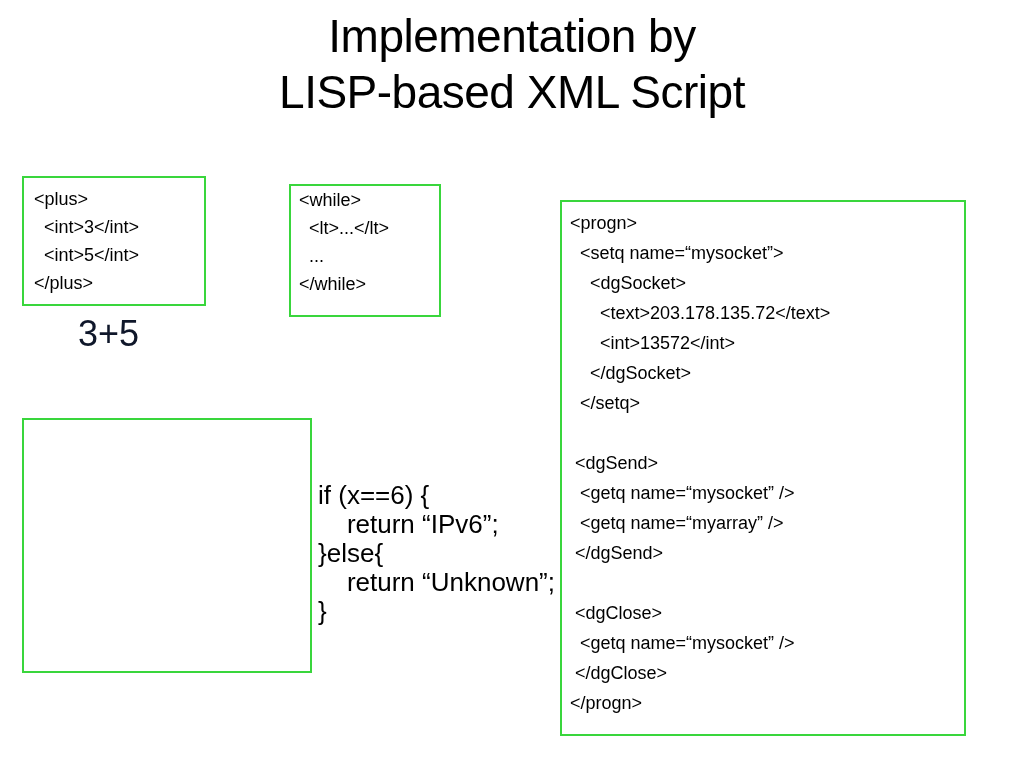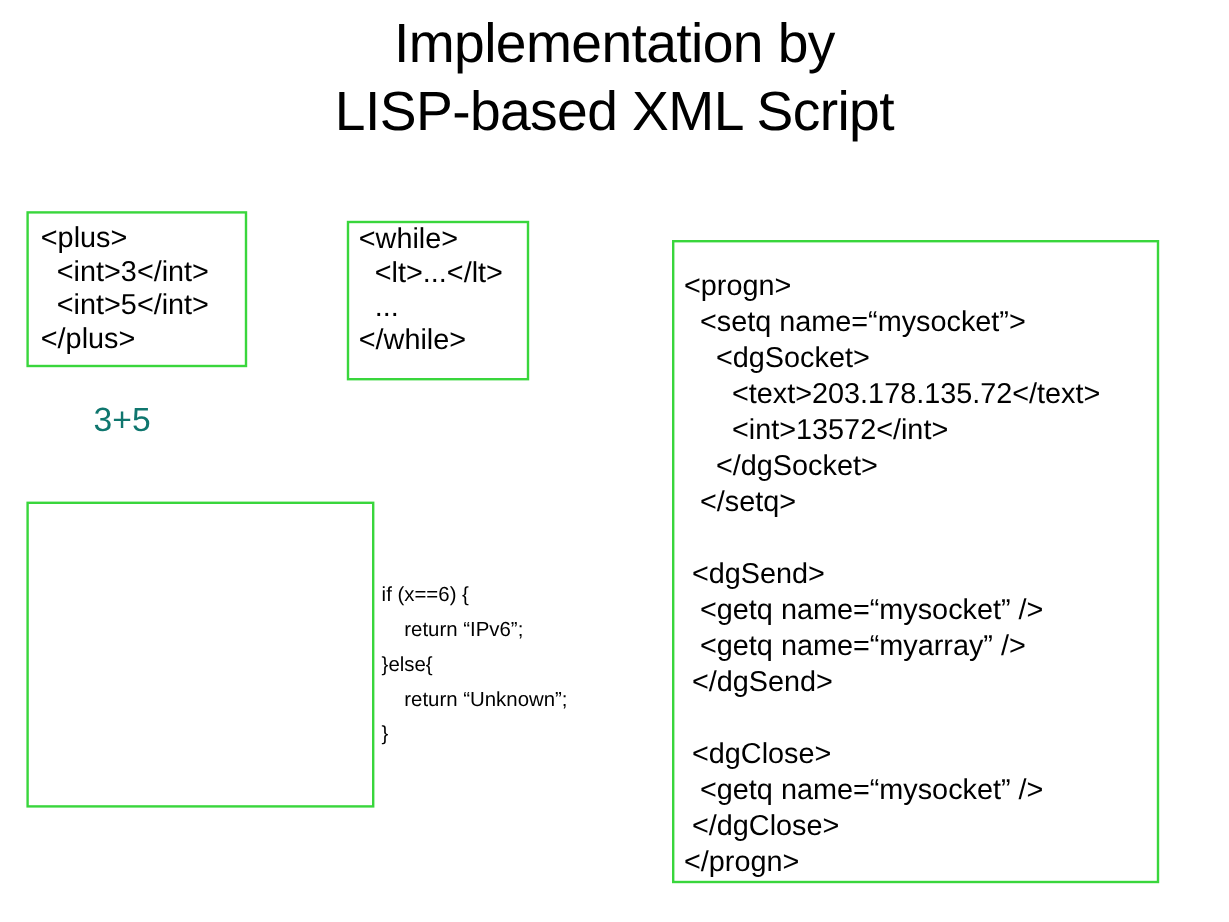--- a/index.html
+++ b/index.html
@@ -45,59 +45,59 @@
   .codebox {
     position: absolute;
     box-sizing: border-box;
     border: 2px solid #39d63c;
     background: #ffffff;
   }
   .codeblock {
     position: absolute;
     white-space: pre;
     font-family: "Liberation Sans", sans-serif;
-    font-size: 24px;
+    font-size: 18px;
     line-height: 28px;
     color: #000000;
   }
 
   
   #box-plus   { left: 22px;  top: 176px; width: 184px; height: 130px; }
   #code-plus  { left: 34px;  top: 185px; }
 
   
   #box-while  { left: 289px; top: 184px; width: 152px; height: 133px; }
   #code-while { left: 299px; top: 186px; }
 
   
   .result {
     position: absolute;
     left: 78px;
-    top: 333px;
-    font-size: 28px;
+    top: 317px;
+    font-size: 36px;
     line-height: 34px;
-    color: #0f766e;
+    color: #0f172a;
     white-space: pre;
   }
 
   
   #box-if     { left: 22px;  top: 418px; width: 290px; height: 255px; }
   #code-if    { left: 32px;  top: 425px; }
 
   
   #code-pseudo {
     left: 318px;
     top: 481px;
-    font-size: 17px;
+    font-size: 26px;
     line-height: 29px;
   }
 
   
   #box-progn  { left: 560px; top: 200px; width: 406px; height: 536px; }
-  #code-progn { left: 570px; top: 224px; line-height: 30px; }
+  #code-progn { left: 570px; top: 208px; line-height: 30px; }
 </style>
 </head>
 <body>
 
 <div class="slide">
 
   <div class="title">Implementation by
 LISP-based XML Script</div>
 
   <div class="codebox" id="box-plus"></div>

